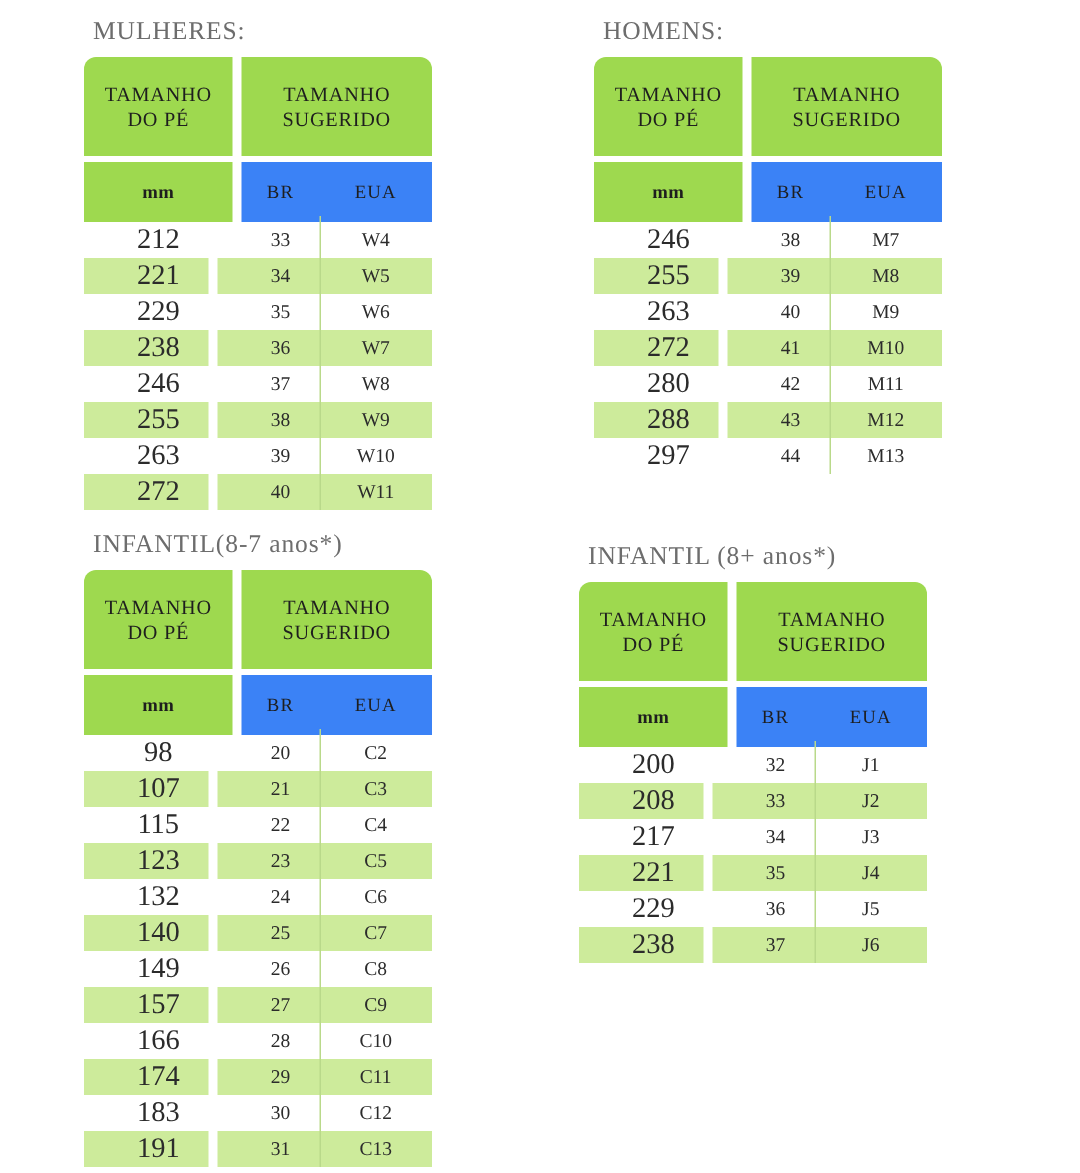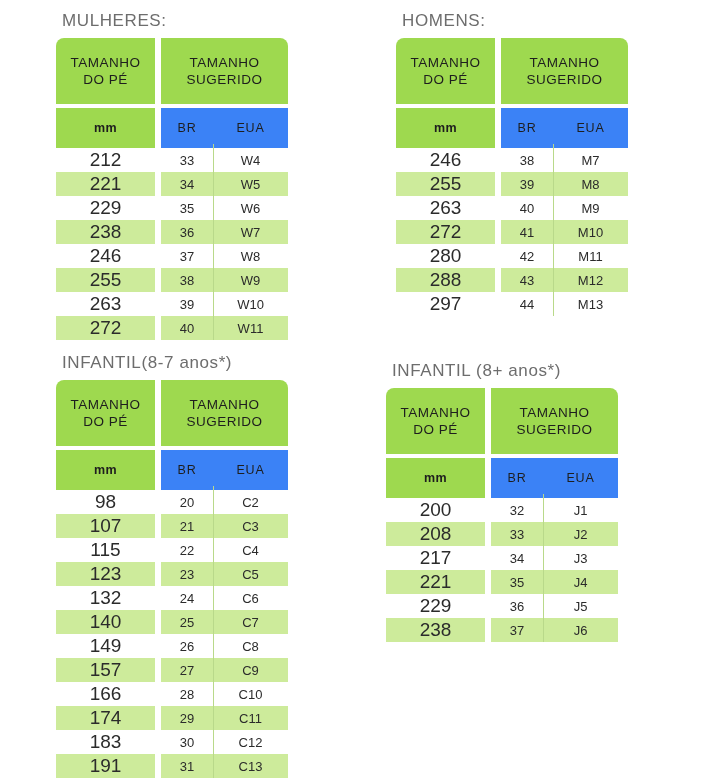--- a/index.html
+++ b/index.html
@@ -18,20 +18,21 @@
   .sheet {
     position: relative;
     width: 720px;
     height: 782px;
   }
 
   
   .table-block {
     position: absolute;
     width: 232px;
+    font-family: Liberation Serif, serif;
   }
   .block-women   { left: 56px;  top: 10px; }
   .block-men     { left: 396px; top: 10px; }
   .block-kids-a  { left: 56px;  top: 352px; }
   .block-kids-b  { left: 386px; top: 360px; }
 
   
   .section-title {
     font-size: 17px;
     letter-spacing: 0.6px;
@@ -124,21 +125,21 @@
   .cell-br, .cell-eua {
     font-size: 13px;
     color: #2b2b2b;
     text-align: center;
   }
   .cell-br  { width: 52px; }
   .cell-eua { width: 75px; }
 
   
   .data-row.alt .cell-mm,
-  .data-row.alt .cell-pair { background: #cdeb9b; }
+  .data-row.alt .cell-pair { background: #cdeb9b; padding-left: 16px; }
 
   
   .divider {
     position: absolute;
     width: 1px;
     background: #b9d98a;
     left: 157px; 
     top: 0;
   }
 </style>

